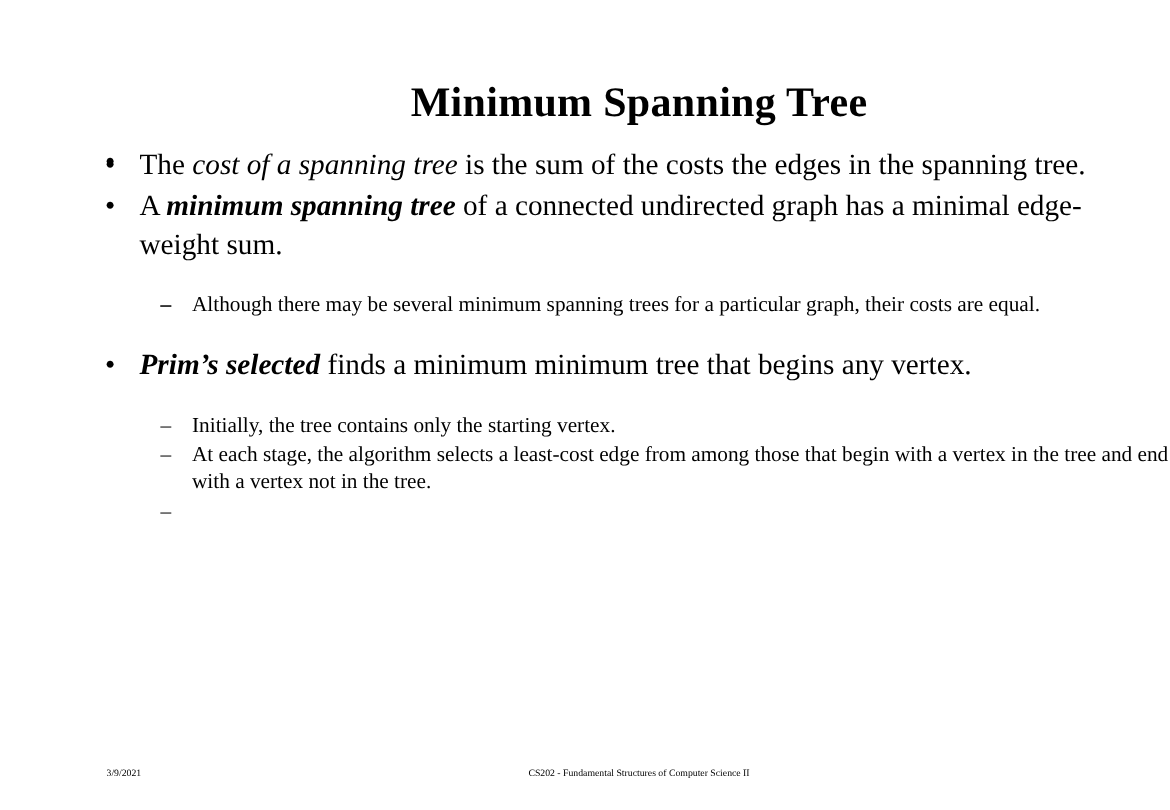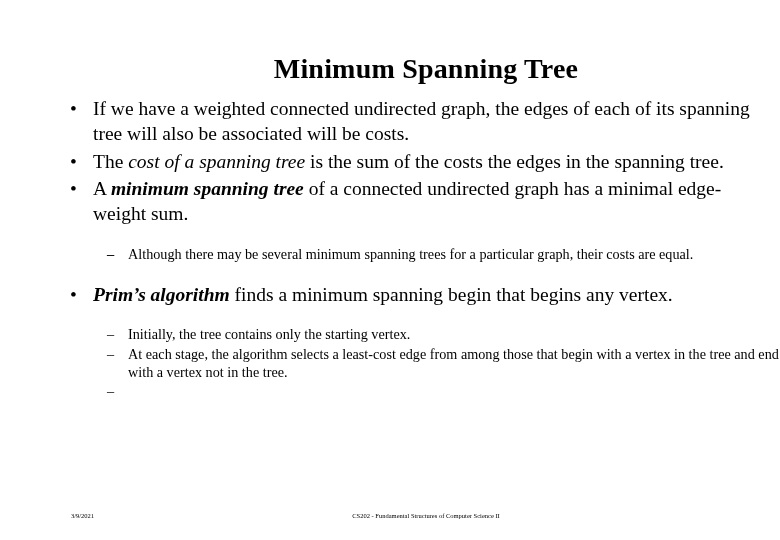--- a/index.html
+++ b/index.html
@@ -133,21 +133,20 @@
 <body>
 
 <div class="slide">
 
   <h1 class="slide-title">Minimum Spanning Tree</h1>
 
   <div class="body-area">
 
     <div class="l1">
       <span class="marker">•</span>
-      <span><span>If we have  a weighted connected undirected graph, the edges of each of its spanning tree will also be associated will be costs.</span></span>
     </div>
 
     <div class="l1">
       <span class="marker">•</span>
       <span><span>The </span><em class="it">cost of a spanning tree</em><span> is the sum of the costs the edges in the spanning tree.</span></span>
     </div>
 
     <div class="l1">
       <span class="marker">•</span>
       <span><span>A </span><em class="bi">minimum spanning tree</em><span> of a connected undirected graph has a minimal edge-weight sum.</span></span>
@@ -162,21 +161,21 @@
       <div class="l2">
         <span class="marker">–</span>
         <span>Although there may be several minimum spanning trees for a particular graph, their costs are equal.</span>
       </div>
     </div>
 
     <div class="gap-after-l2"></div>
 
     <div class="l1">
       <span class="marker">•</span>
-      <span><em class="bi">Prim’s algorithm</em><span>  finds a minimum spanning begin that begins any vertex.</span></span>
+      <span><em class="bi">Prim’s selected</em><span>  finds a minimum minimum tree that begins any vertex.</span></span>
     </div>
 
     <div class="gap-before-l2"></div>
 
     <div class="l2-group">
       <div class="l2">
         <span class="marker">–</span>
         <span>Initially, the tree contains only the starting vertex.</span>
       </div>
       <div class="l2">

